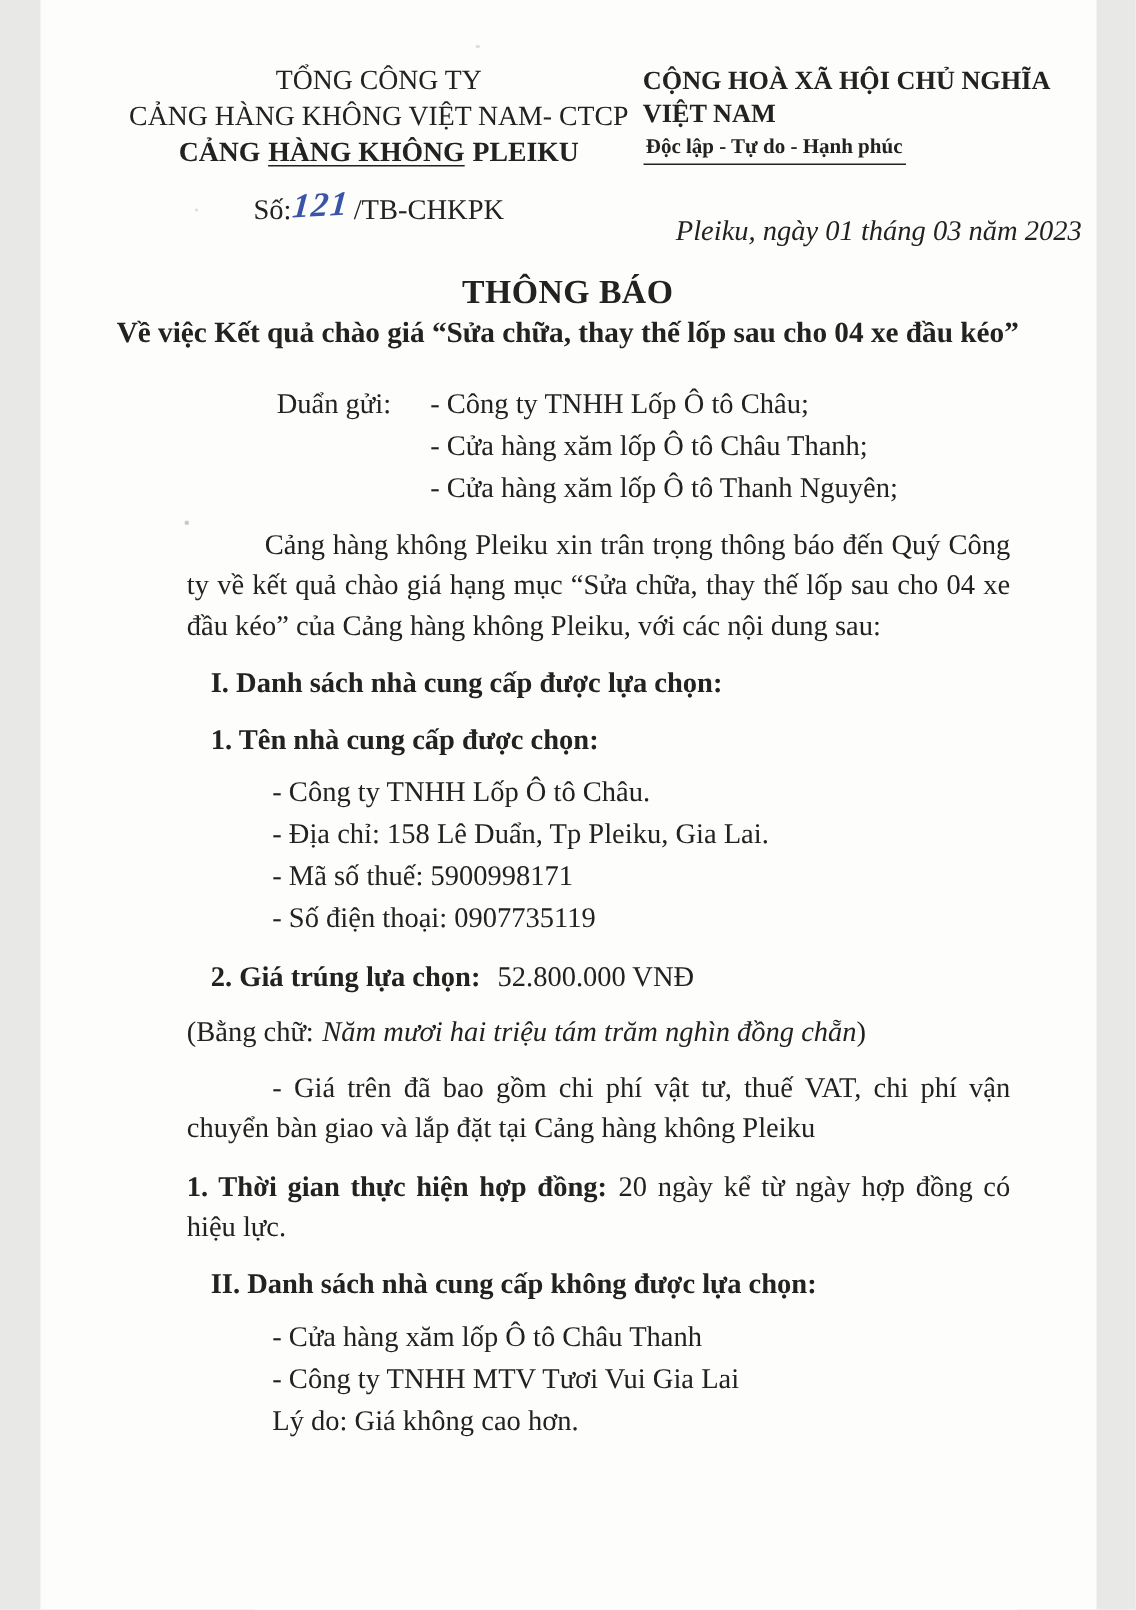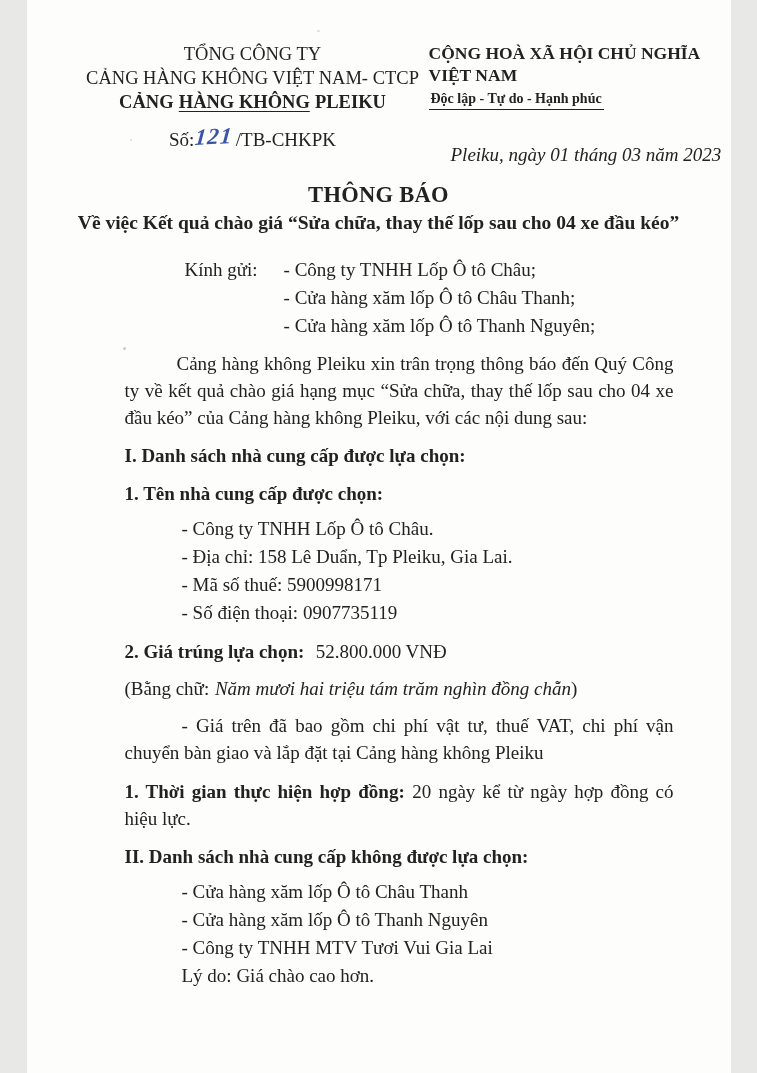--- a/index.html
+++ b/index.html
@@ -68,21 +68,21 @@
   }
   
   .content { padding: 0 57px 0 98px; font-size: 19px; }
   .recipients { display: flex; margin-top: 22px; line-height: 28px; }
   .rec-label { margin-left: 60px; white-space: nowrap; }
   .rec-list { margin-left: 26px; }
   .rec-item { line-height: 28px; }
   .para { margin: 10px 0 0 0; line-height: 27px; text-align: justify; }
   .indent { text-indent: 52px; }
   .hang { text-indent: 57px; }
-  .sec { font-weight: bold; margin: 12px 0 0 0; font-size: 19px; line-height: 26px; }
+  .sec { font-weight: bold; margin: 12px 0 0 16px; font-size: 19px; line-height: 26px; }
   .sec .val { font-weight: normal; margin-left: 0.6em; }
   .lbl { font-weight: bold; }
   .lbl-gap { margin-left: 0.4em; }
   .item { margin-left: 57px; line-height: 28px; }
   .ital { font-style: italic; margin-left: 0.3em; }
   
   .speck { position: absolute; background: #8a8a8a; border-radius: 50%; }
   .s1 { left: 96px; top: 347px; width: 3px; height: 3px; opacity: .45; }
   .s2 { left: 735px; top: 936px; width: 6px; height: 3px; opacity: .22; }
   .s3 { left: 290px; top: 30px; width: 3px; height: 2px; opacity: .28; }
@@ -111,21 +111,21 @@
       <div class="dateline">Pleiku, ngày 01 tháng 03 năm 2023</div>
     </div>
   </header>
 
   <div class="title">THÔNG BÁO</div>
   <div class="subtitle">Về việc Kết quả chào giá “Sửa chữa, thay thế lốp sau cho 04 xe đầu kéo”</div>
 
   <div class="content">
 
     <div class="recipients">
-      <div class="rec-label">Kính gửi:</div>
+      <div class="rec-label">Duẩn gửi:</div>
       <div class="rec-list">
         <div class="rec-item">- Công ty TNHH Lốp Ô tô Châu;</div>
         <div class="rec-item">- Cửa hàng xăm lốp Ô tô Châu Thanh;</div>
         <div class="rec-item">- Cửa hàng xăm lốp Ô tô Thanh Nguyên;</div>
       </div>
     </div>
 
     <p class="para indent">Cảng hàng không Pleiku xin trân trọng thông báo đến Quý Công ty về kết quả chào giá hạng mục “Sửa chữa, thay thế lốp sau cho 04 xe đầu kéo” của Cảng hàng không Pleiku, với các nội dung sau:</p>
 
     <div class="sec">I. Danh sách nhà cung cấp được lựa chọn:</div>
@@ -140,18 +140,17 @@
 
     <p class="para"><span>(Bằng chữ:</span><span class="ital">Năm mươi hai triệu tám trăm nghìn đồng chẵn</span><span>)</span></p>
 
     <p class="para hang">- Giá trên đã bao gồm chi phí vật tư, thuế VAT, chi phí vận chuyển bàn giao và lắp đặt tại Cảng hàng không Pleiku</p>
 
 
     <p class="para" style="margin-top:12px;"><span class="lbl">1. Thời gian thực hiện hợp đồng:</span><span class="lbl-gap">20 ngày kể từ ngày hợp đồng có hiệu lực.</span></p>
 
     <div class="sec">II. Danh sách nhà cung cấp không được lựa chọn:</div>
     <div class="item" style="margin-top:8px;">- Cửa hàng xăm lốp Ô tô Châu Thanh</div>
-    <div class="item">- Cửa hàng xăm lốp Ô tô Thanh Nguyên</div>
     <div class="item">- Công ty TNHH MTV Tươi Vui Gia Lai</div>
-    <div class="item">Lý do: Giá chào cao hơn.</div>
+    <div class="item">Lý do: Giá không cao hơn.</div>
 
   </div>
 </div>
 
 </body></html>

